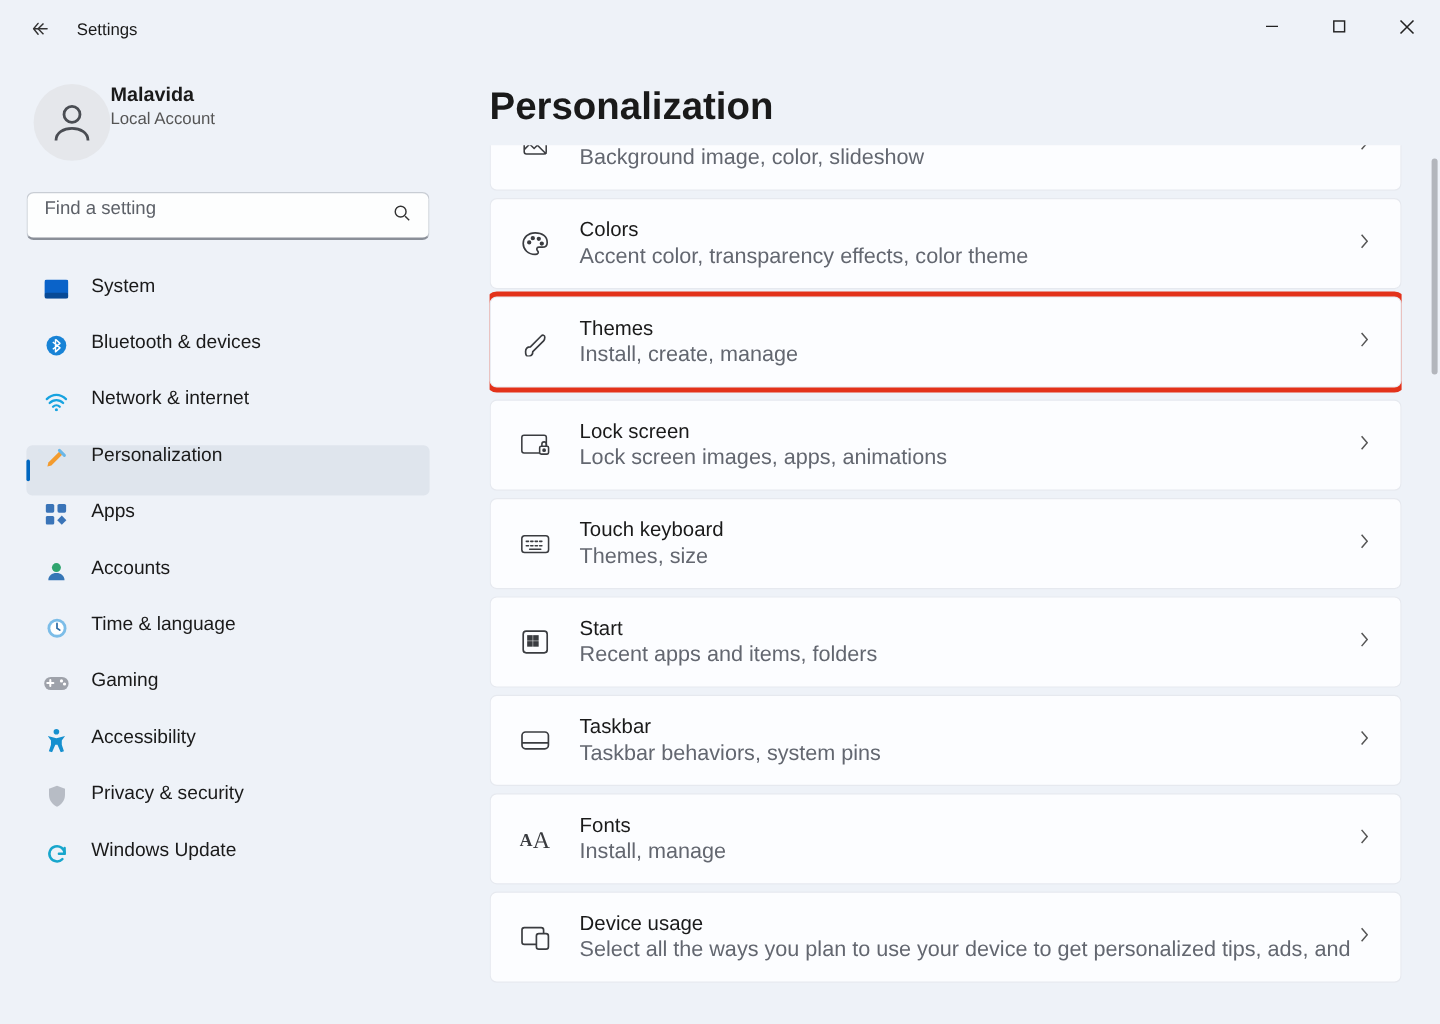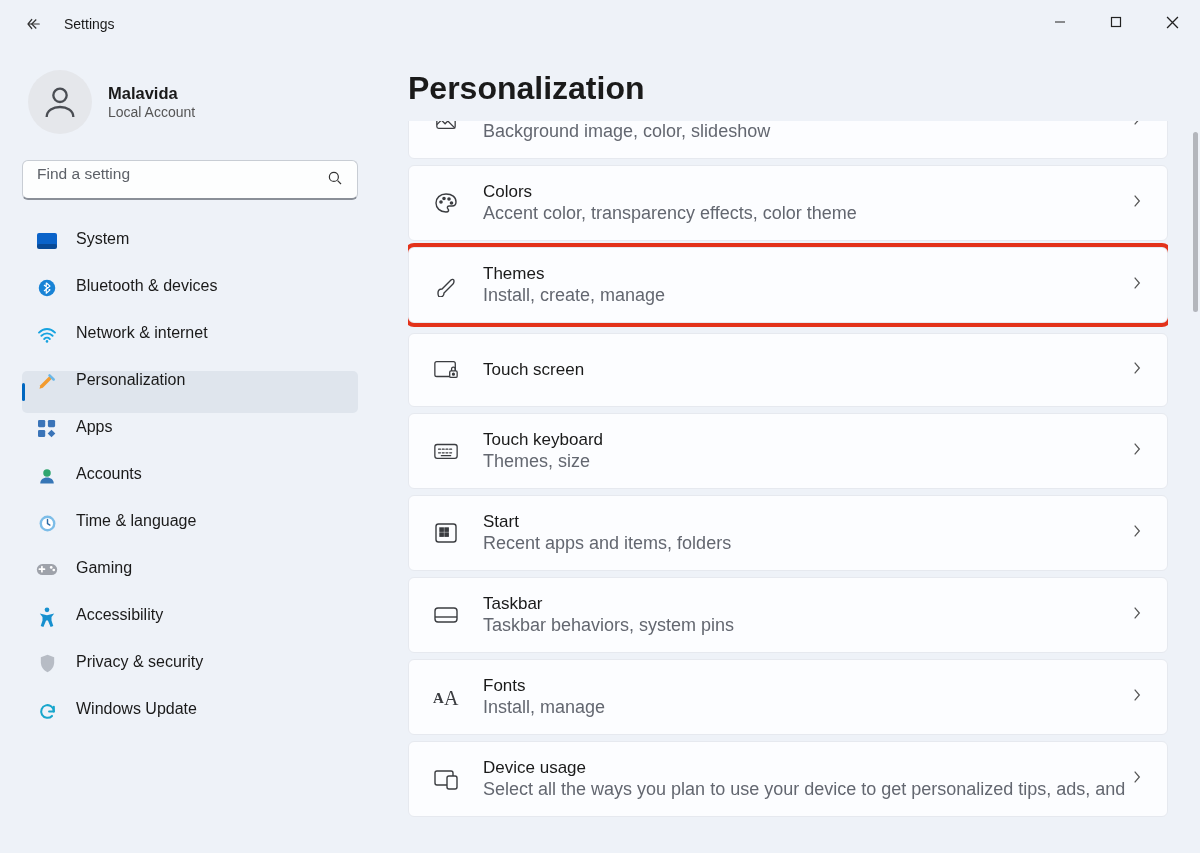--- a/index.html
+++ b/index.html
@@ -46,22 +46,21 @@
     display: flex;
     height: calc(100% - 48px);
   }
   
   .sidebar {
     width: 380px;
     padding: 12px 22px 12px 22px;
   }
   .profile {
     display: flex;
-    align-items: center;
-    gap: 16px;
+    align-items: flex-start;
     padding: 10px 6px 20px 6px;
   }
   .avatar {
     width: 64px; height: 64px;
     border-radius: 50%;
     background: #e5e7eb;
     display: flex; align-items: center; justify-content: center;
   }
   .profile-name { font-size: 16.5px; font-weight: 600; }
   .profile-sub  { font-size: 14px; color: #555; margin-top: 1px; }
@@ -408,21 +407,22 @@
         <div class="card">
           <span class="card-icon">
             <svg width="26" height="22" viewBox="0 0 28 22" fill="none" stroke="#3a3c40" stroke-width="1.4">
                 <rect x="2" y="2" width="22" height="16" rx="2"></rect>
                 <rect x="18" y="12" width="8" height="7" rx="1.4" fill="#fcfdff"></rect>
                 <path d="M20 12v-2a2 2 0 014 0v2"></path>
                 <circle cx="22" cy="15.5" r="1" fill="#3a3c40"></circle>
               </svg>
           </span>
           <div class="card-text">
-            <div class="card-title">Touch screen</div>
+            <div class="card-title">Lock screen</div>
+            <div class="card-sub">Lock screen images, apps, animations</div>
           </div>
           <span class="chevron"><svg width="12" height="14" viewBox="0 0 12 18" fill="none" stroke="#555" stroke-width="1.6">
                 <path d="M3 2l6 7-6 7"></path>
               </svg></span>
         </div>
 
         <div class="card">
           <span class="card-icon">
             <svg width="26" height="20" viewBox="0 0 28 20" fill="none" stroke="#3a3c40" stroke-width="1.4">
                 <rect x="2" y="3" width="24" height="15" rx="2.5"></rect>

